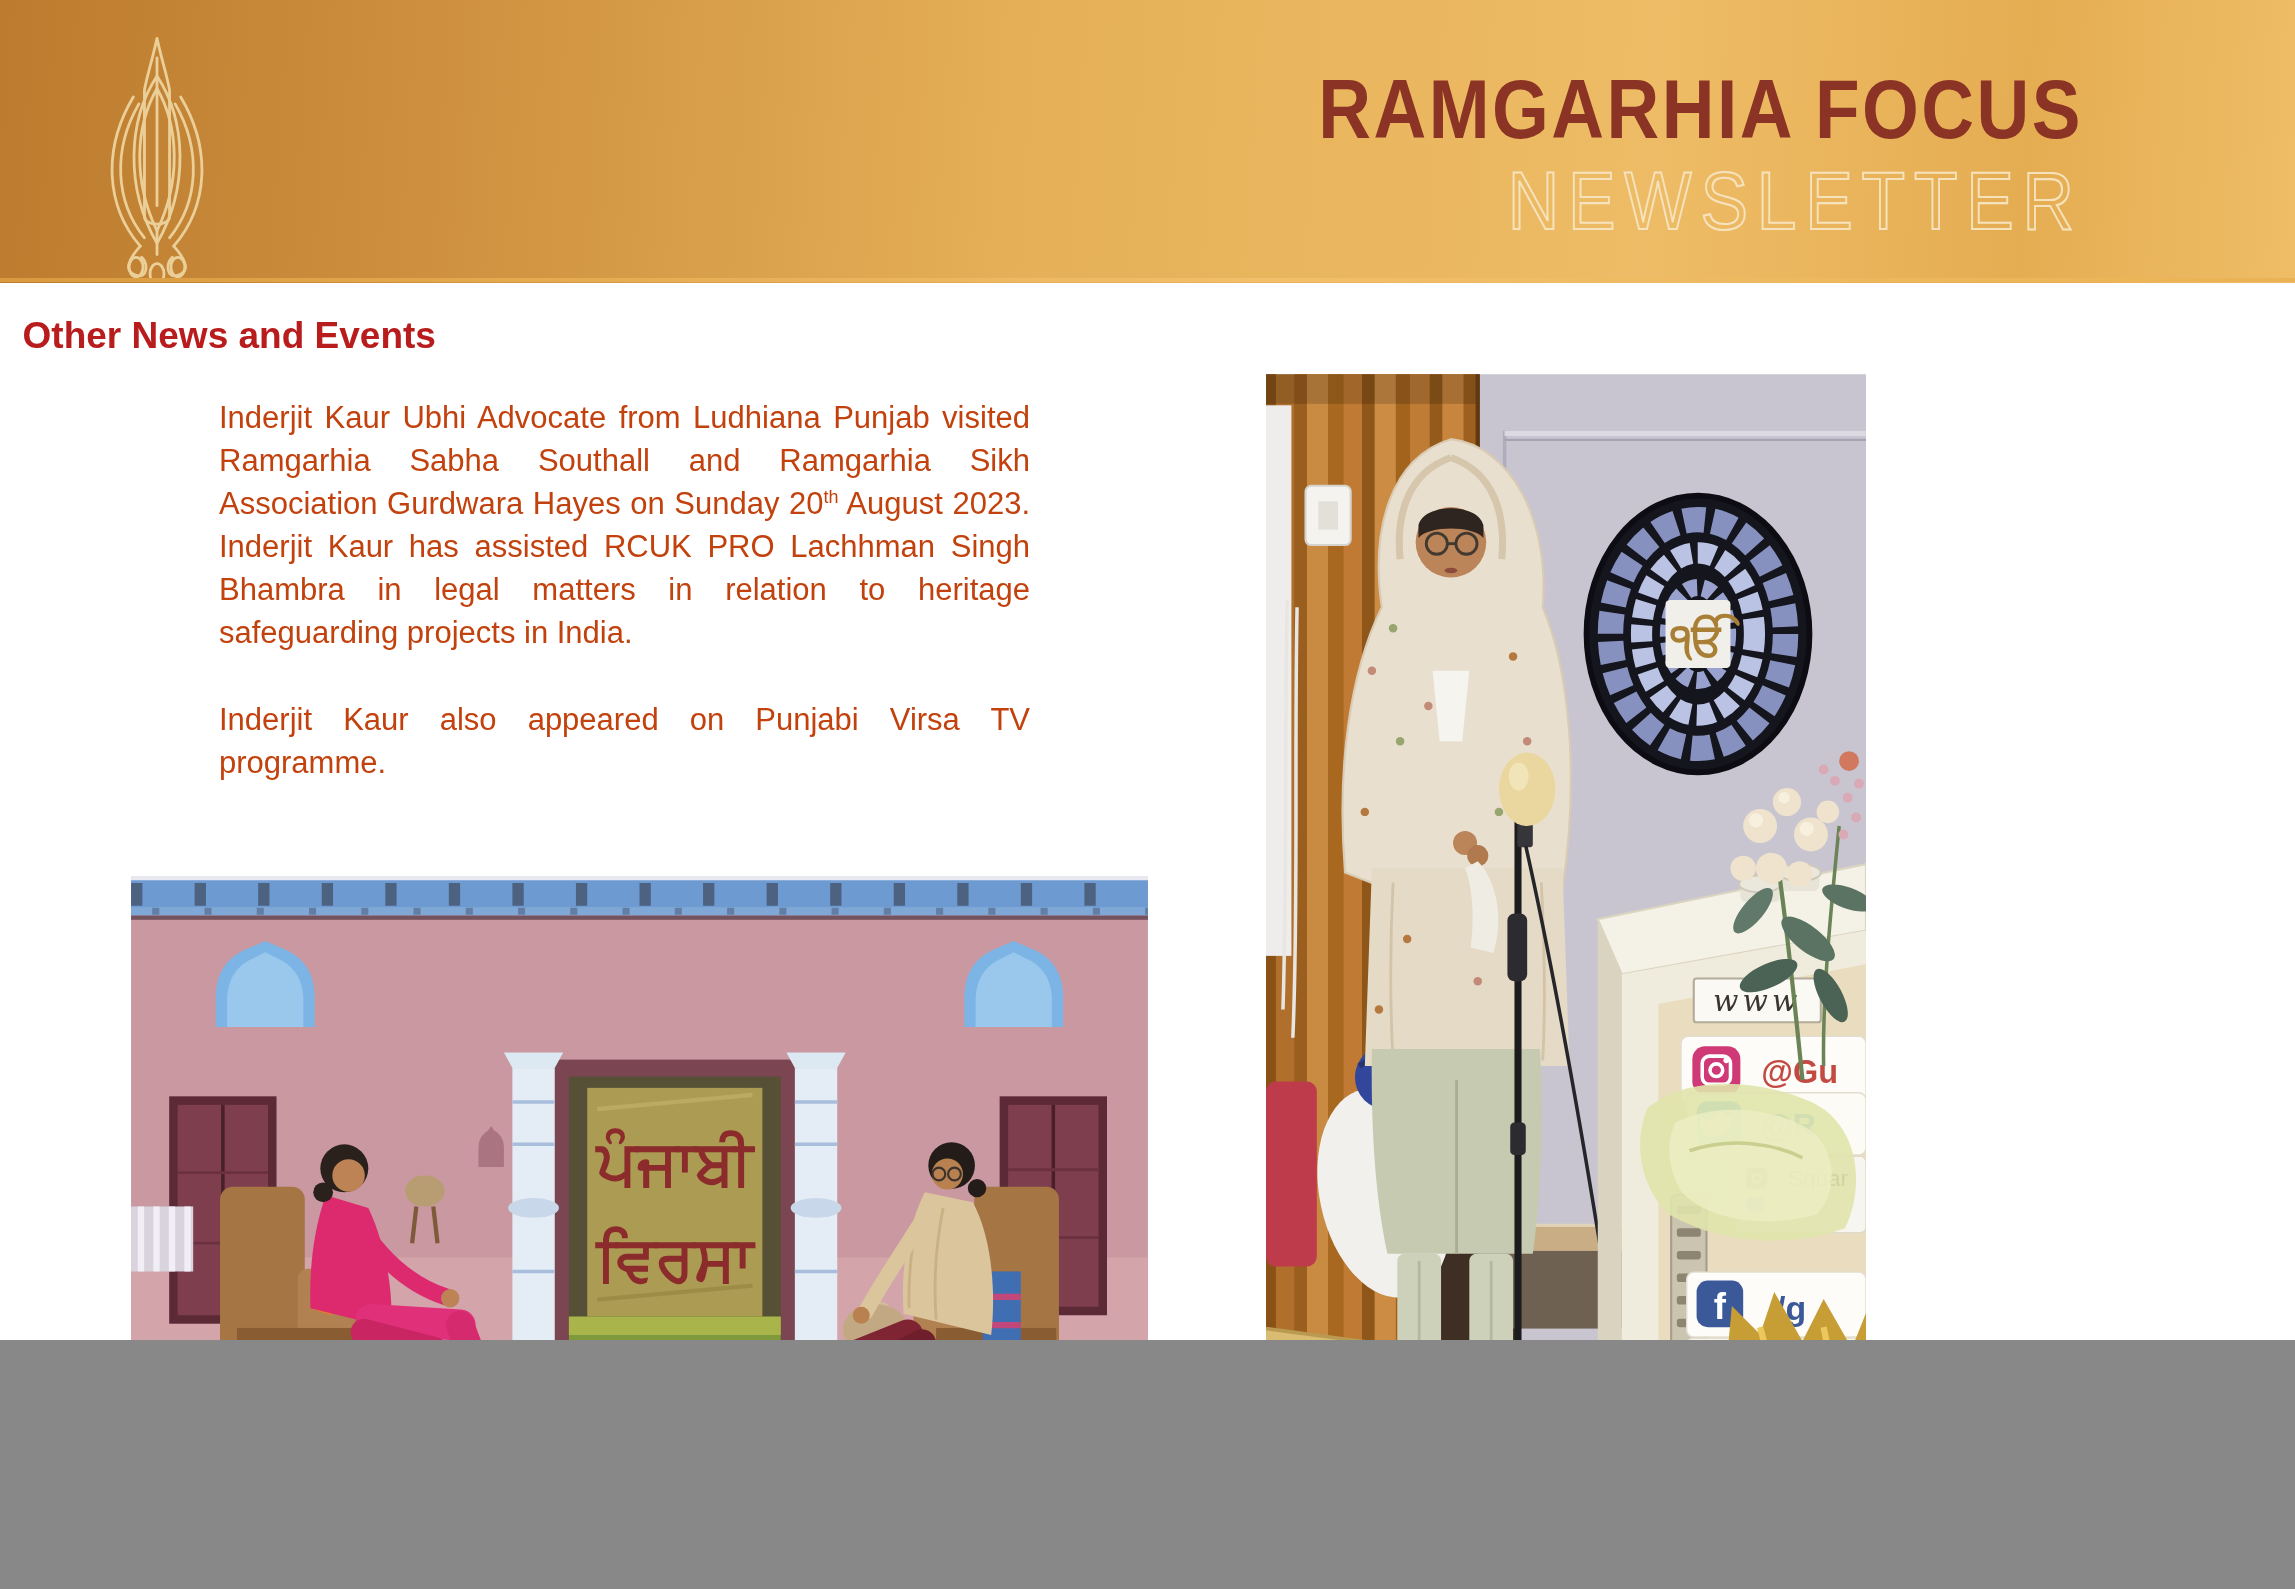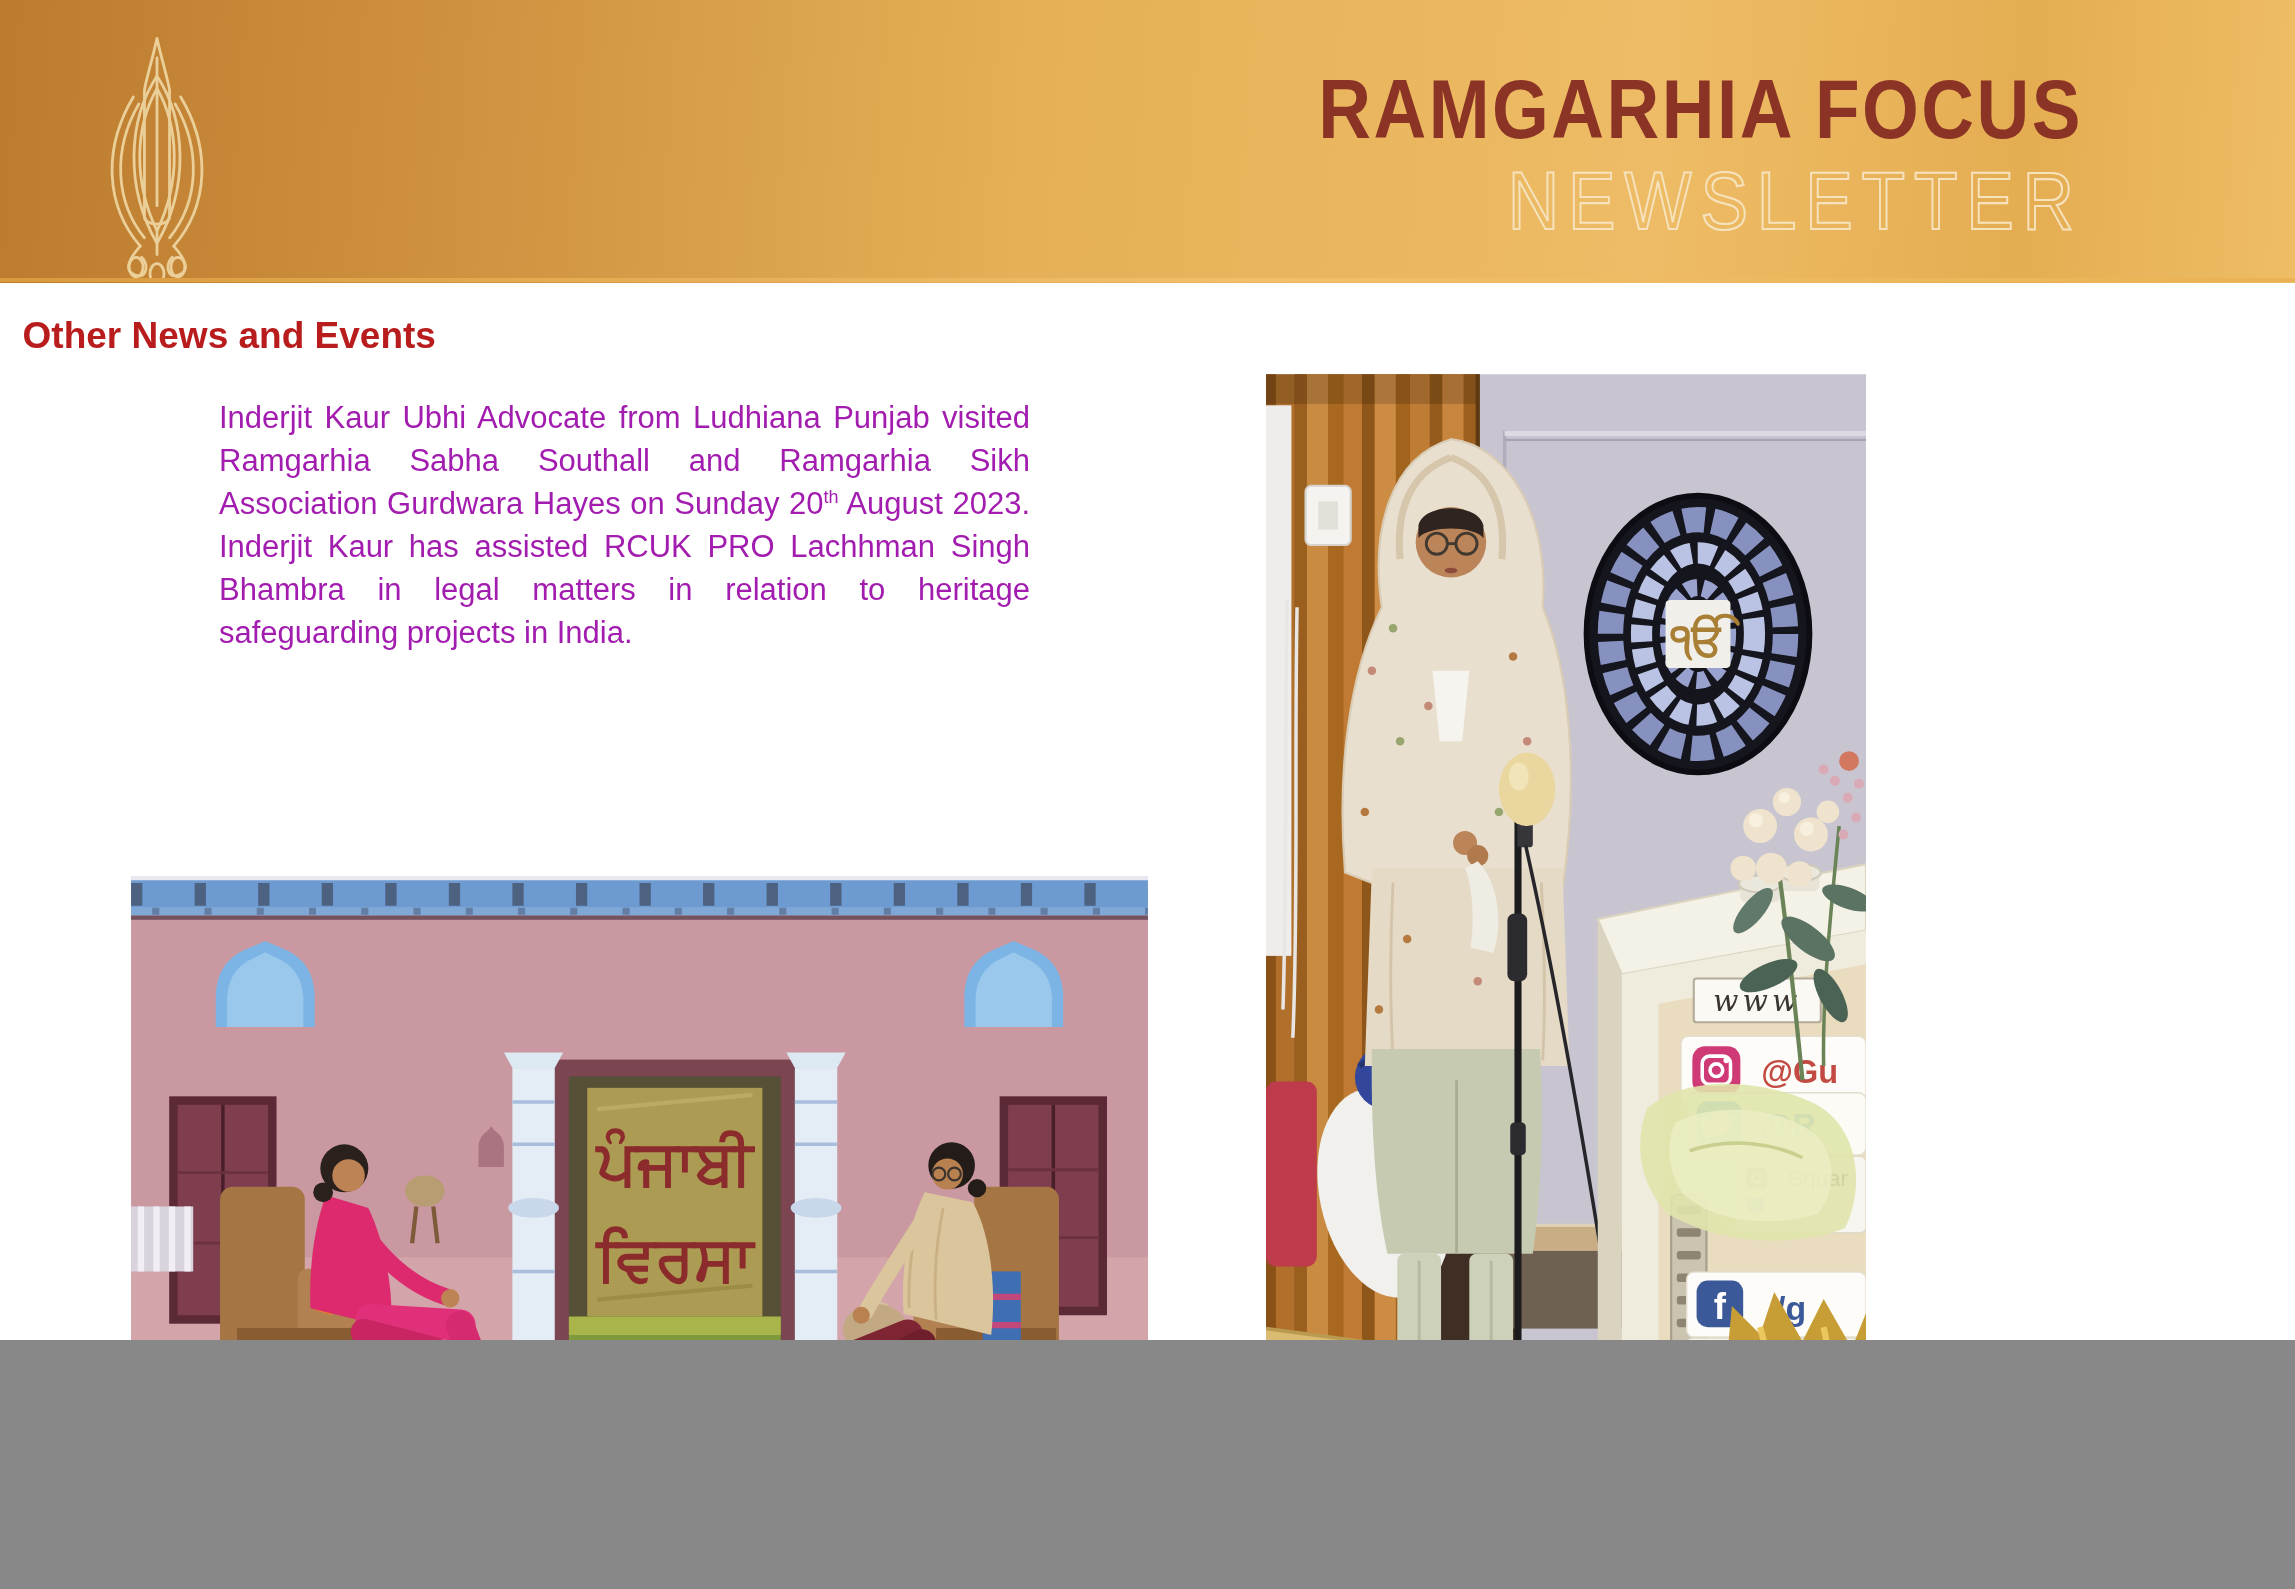--- a/index.html
+++ b/index.html
@@ -27,21 +27,21 @@
     margin-top:10px;font-size:81px;line-height:81px;font-weight:400;letter-spacing:10px;
     color:transparent;-webkit-text-stroke:2.1px #f6e3bd;white-space:nowrap;
   }
   
   .section-heading{
     position:absolute;left:22.6px;top:315px;margin:0;
     font-size:37px;line-height:42px;font-weight:700;color:#b91c1c;
   }
   .article{
     position:absolute;left:219px;top:396px;width:811px;
-    font-size:31px;line-height:43px;color:#a21caf;text-align:justify;
+    font-size:31px;line-height:43px;color:#c2410c;text-align:justify;
   }
   .article p{margin:0 0 44px 0;}
   .article sup{font-size:0.58em;line-height:0;vertical-align:super;}
   figure{margin:0;padding:0;position:absolute;}
   .photo-tv{left:131px;top:876px;width:1017px;height:572px;text-decoration:underline;}
   .photo-speech{left:1266px;top:374px;width:600px;height:1084px;}
   
   .footer{
     position:absolute;left:0;top:1528px;width:2295px;height:61px;
     background:linear-gradient(#f8dc96,#eec162 55%,#e0a43e);
@@ -80,20 +80,21 @@
       <div class="subtitle">NEWSLETTER</div>
     </div>
     <div class="banner-rule"></div>
   </header>
 
   <main>
     <h1 class="section-heading">Other News and Events</h1>
 
     <div class="article">
       <p><span>Inderjit Kaur Ubhi Advocate from Ludhiana Punjab visited Ramgarhia Sabha Southall and Ramgarhia Sikh Association Gurdwara Hayes on Sunday 20</span><sup>th</sup><span> August 2023. Inderjit Kaur has assisted RCUK PRO Lachhman Singh Bhambra in legal matters in relation to heritage safeguarding projects in India.</span></p>
+      <p>Inderjit Kaur also appeared on Punjabi Virsa TV programme.</p>
     </div>
 
     <figure class="photo-tv" aria-label="Two women seated in armchairs on the Punjabi Virsa TV set, a pink village-house backdrop with blue arches, maroon doors and a golden sign between white pillars">
       <svg width="1017" height="572" viewBox="0 0 1440 810">
         <g>
           <rect x="0" y="0" width="1440" height="810" fill="#c998a0"></rect>
           <rect x="0" y="540" width="1440" height="270" fill="#d6a9ac" opacity=".8"></rect>
           <rect x="0" y="0" width="1440" height="8" fill="#e7e8f0"></rect>
           <rect x="0" y="6" width="1440" height="40" fill="#6d9bd1"></rect>
           <line x1="0" y1="26" x2="1440" y2="26" stroke="#46536e" stroke-width="32" stroke-dasharray="16 74" opacity=".8"></line>

